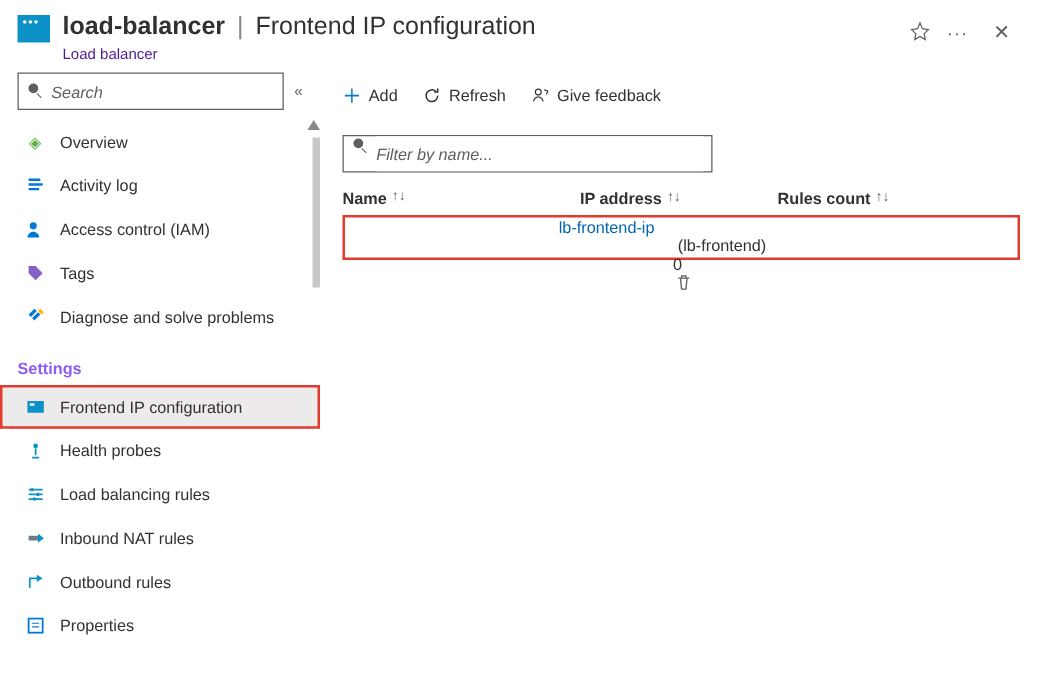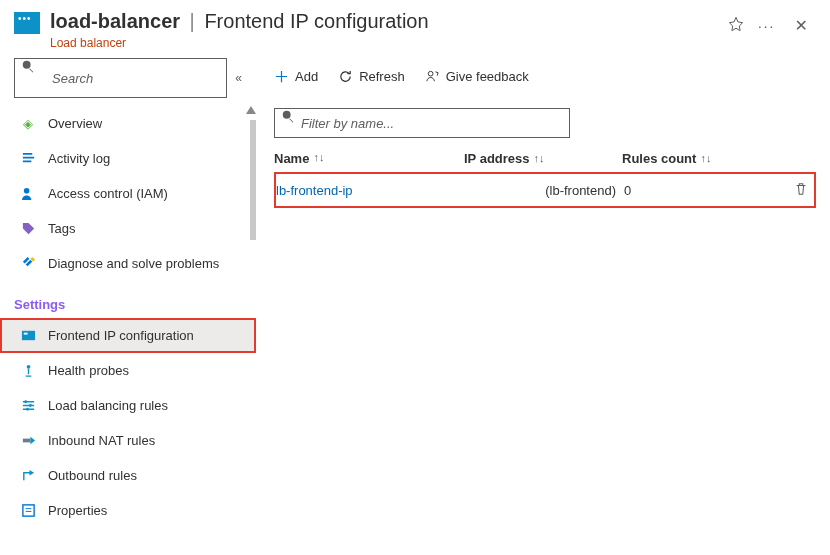--- a/index.html
+++ b/index.html
@@ -37,21 +37,21 @@
     .header-title {
       font-size: 20px;
       font-weight: 600;
       color: #323130;
       line-height: 26px;
     }
     .header-title .divider { font-weight: 400; color: #888; margin: 0 4px; }
     .header-title .subtitle { font-weight: 400; }
     .header-sub {
       font-size: 12px;
-      color: #c2410c;
+      color: #4c1d95;
       margin-top: 2px;
     }
     .header-actions {
       display: flex;
       gap: 14px;
       align-items: center;
       padding-top: 6px;
       color: #605e5c;
     }
     .star-icon svg { width: 16px; height: 16px; stroke: #605e5c; fill:none; }
@@ -75,24 +75,25 @@
     }
     .search-row {
       display: flex;
       align-items: center;
       padding: 0 14px 8px 14px;
       gap: 8px;
     }
     .search-box {
       flex: 1;
       display: flex;
+      align-items: center;
       border: 1px solid #605e5c;
-      height: 40px;
+      height: 30px;
       padding: 0 6px;
-      gap: 17px;
+      gap: 6px;
     }
     .search-box svg { width: 14px; height: 14px; fill: #605e5c; }
     .search-box input {
       border: none;
       outline: none;
       font-size: 13px;
       width: 100%;
       color: #323130;
     }
     .search-box input::placeholder { color: #605e5c; font-style: italic; }
@@ -206,20 +207,21 @@
       font-size: 13px;
       margin-top: 4px;
       padding-right: 6px;
     }
     .table-row .col-name a { color: #0066b4; text-decoration: none; }
     .table-row .col-ip { text-align:right; justify-content:flex-end; padding-right:8px;}
     .table-row .delete-cell { width:24px; text-align:right; }
     .delete-icon svg { width: 14px; height:14px; stroke:#605e5c; fill:none;}
     .row-highlight {
       border: 2px solid #e23b2e;
+      flex-direction: column;
     }
 
     
     .ic-green { color:#5fb048; }
     .ic-blue  { color:#0078d4; }
     .ic-purple{ color:#8661c5; }
     .ic-teal  { color:#0d92c8; }
   </style>
 </head>
 <body>

